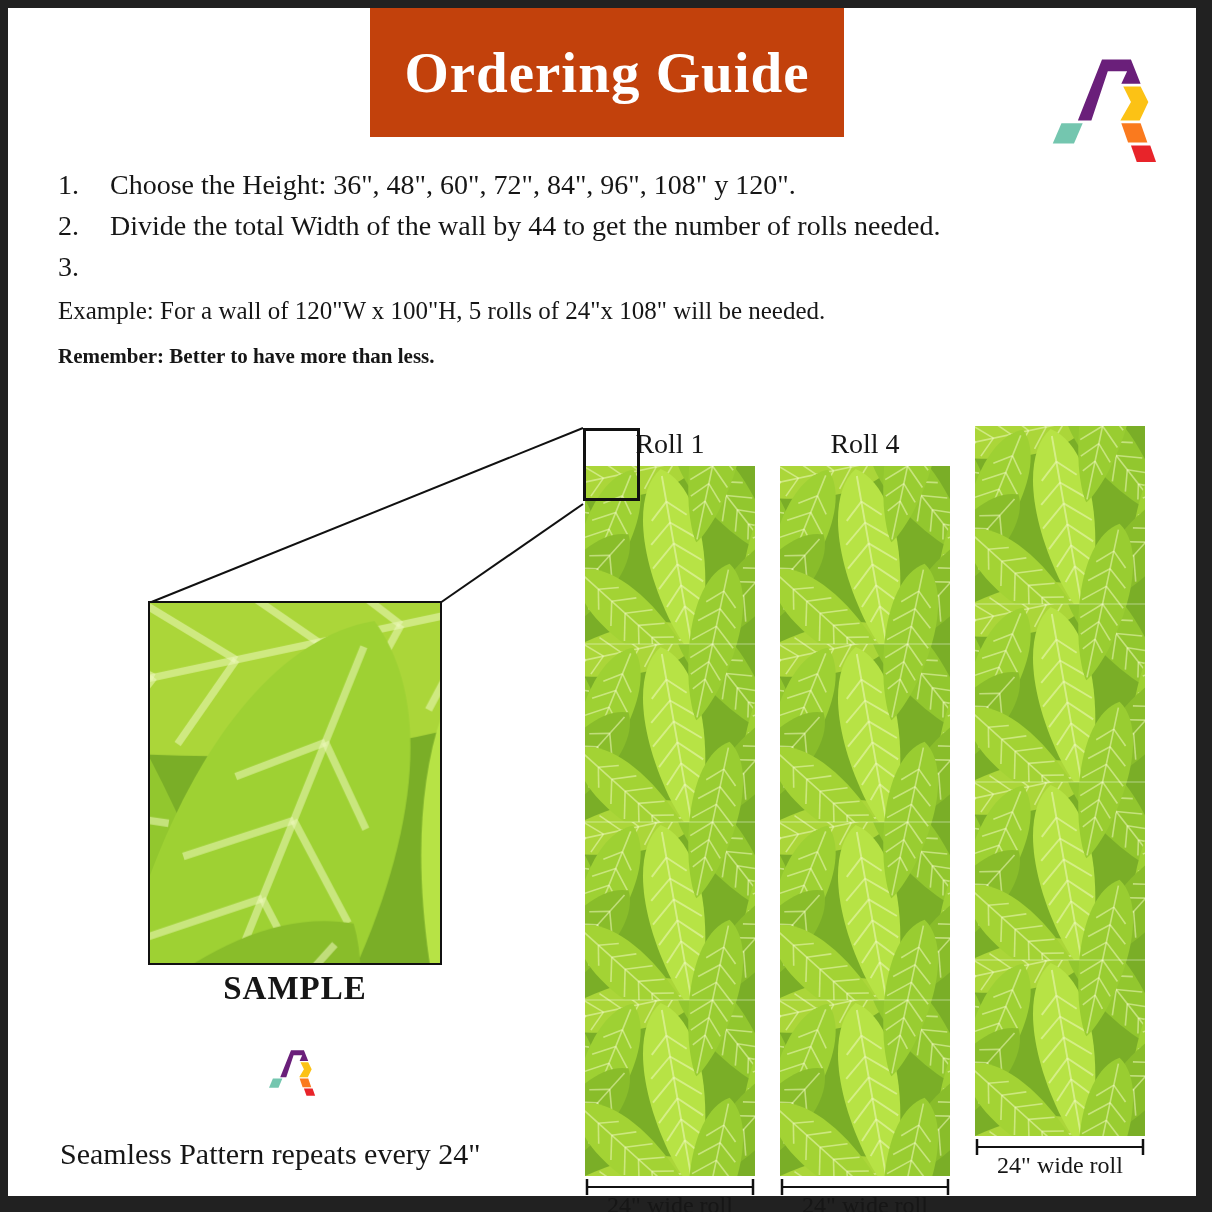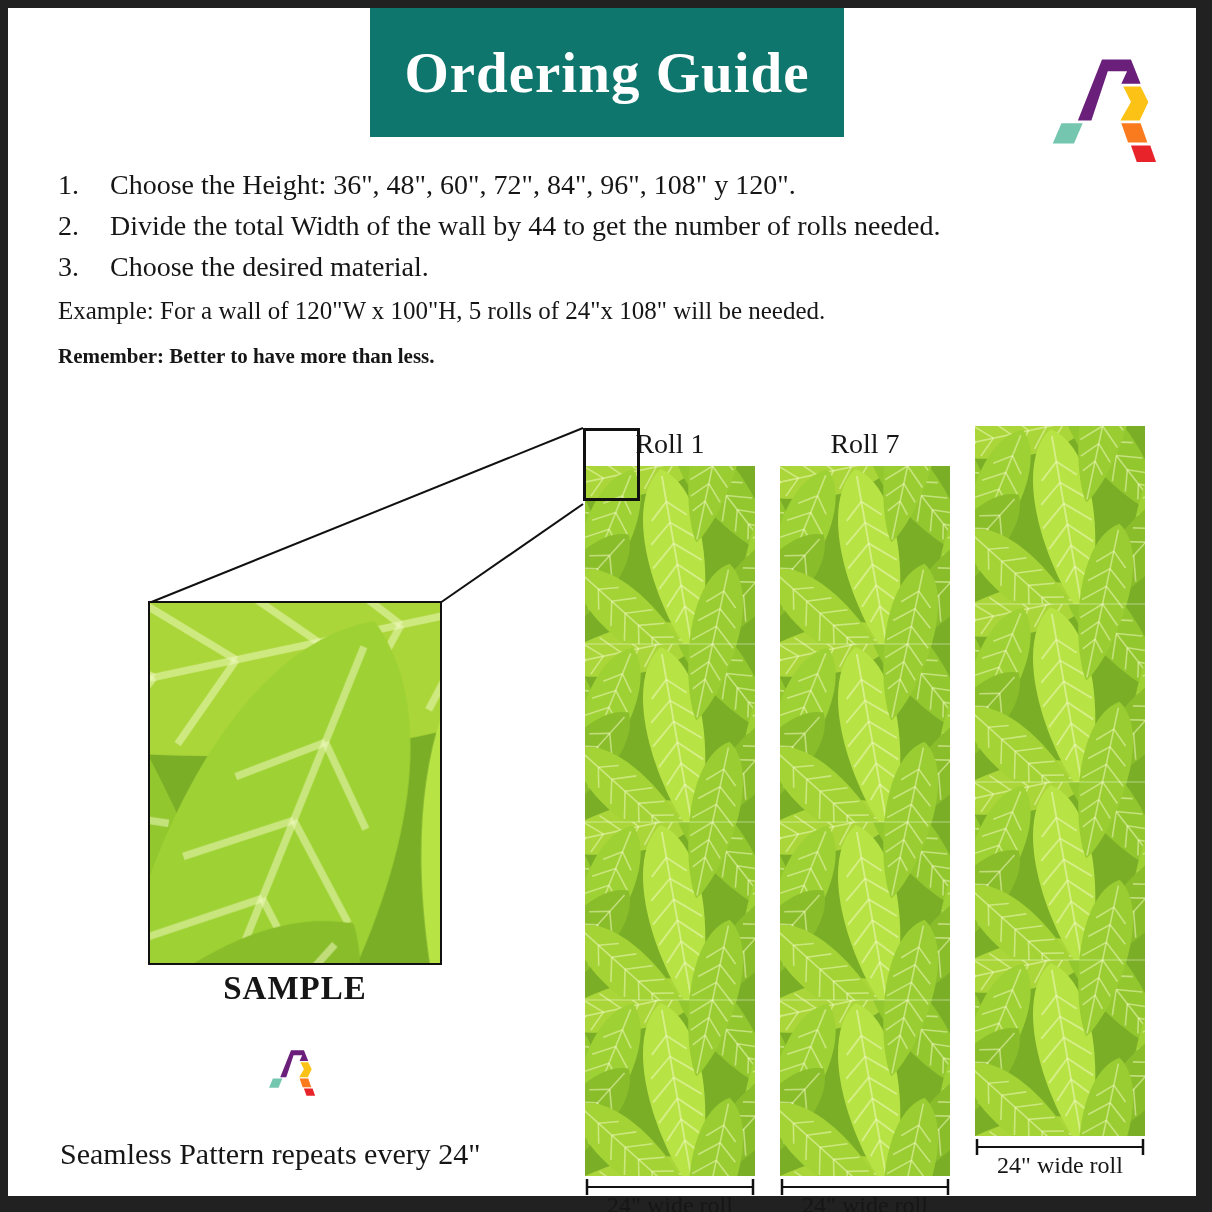--- a/index.html
+++ b/index.html
@@ -3,21 +3,21 @@
 <meta charset="utf-8">
 <style>
   html,body{margin:0;padding:0;}
   .canvas{
     position:relative;width:1212px;height:1212px;background:#212121;
     font-family:"Liberation Serif", serif;color:#161616;overflow:hidden;
   }
   .card{position:absolute;left:8px;top:8px;width:1188px;height:1188px;background:#ffffff;}
 
   
-  .banner{position:absolute;left:370px;top:8px;width:474px;height:129px;background:#0f766e;
+  .banner{position:absolute;left:370px;top:8px;width:474px;height:129px;background:#c2410c;
     display:flex;align-items:center;justify-content:center;}
   .banner-title{color:#ffffff;font-size:57px;font-weight:bold;letter-spacing:1px;}
   .logo-top{position:absolute;left:1046px;top:42px;width:112px;height:124px;}
 
   
   .list{position:absolute;left:58px;top:164px;width:1110px;font-size:28px;}
   .row{display:flex;line-height:41px;}
   .row .num{width:52px;flex:0 0 52px;}
   .example{position:absolute;left:58px;top:292px;font-size:25px;line-height:38px;}
   .remember{position:absolute;left:58px;top:336px;font-size:21px;font-weight:bold;line-height:40px;}
@@ -111,21 +111,20 @@
     <div class="row">
       <span class="num">1.</span>
       <span class="txt">Choose the Height: 36", 48", 60", 72", 84", 96", 108" y 120".</span>
     </div>
     <div class="row">
       <span class="num">2.</span>
       <span class="txt">Divide the total Width of the wall by 44 to get the number of rolls needed.</span>
     </div>
     <div class="row">
       <span class="num">3.</span>
-      <span class="txt">Choose the desired material.</span>
     </div>
   </div>
   <div class="example">Example: For a wall of 120"W x 100"H, 5 rolls of 24"x 108" will be needed.</div>
   <div class="remember">Remember: Better to have more than less.</div>
 
   <div class="roll r1">
     <div class="roll-label">Roll 1</div>
     <svg class="roll-img" width="170" height="710">
       <rect width="170" height="710" fill="url(#leafpat)"></rect>
       <line x1="0" y1="178" x2="170" y2="178" stroke="rgba(255,255,255,0.45)" stroke-width="1"></line>
@@ -134,21 +133,21 @@
     </svg>
     <svg class="dim" width="170" height="16">
       <line x1="2" y1="8" x2="168" y2="8" stroke="#111" stroke-width="2"></line>
       <line x1="2" y1="0" x2="2" y2="16" stroke="#111" stroke-width="2.5"></line>
       <line x1="168" y1="0" x2="168" y2="16" stroke="#111" stroke-width="2.5"></line>
     </svg>
     <div class="dim-label">24" wide roll</div>
   </div>
 
   <div class="roll r2">
-    <div class="roll-label">Roll 7</div>
+    <div class="roll-label">Roll 4</div>
     <svg class="roll-img" width="170" height="710">
       <rect width="170" height="710" fill="url(#leafpat)"></rect>
       <line x1="0" y1="178" x2="170" y2="178" stroke="rgba(255,255,255,0.45)" stroke-width="1"></line>
       <line x1="0" y1="356" x2="170" y2="356" stroke="rgba(255,255,255,0.45)" stroke-width="1"></line>
       <line x1="0" y1="534" x2="170" y2="534" stroke="rgba(255,255,255,0.45)" stroke-width="1"></line>
     </svg>
     <svg class="dim" width="170" height="16">
       <line x1="2" y1="8" x2="168" y2="8" stroke="#111" stroke-width="2"></line>
       <line x1="2" y1="0" x2="2" y2="16" stroke="#111" stroke-width="2.5"></line>
       <line x1="168" y1="0" x2="168" y2="16" stroke="#111" stroke-width="2.5"></line>

